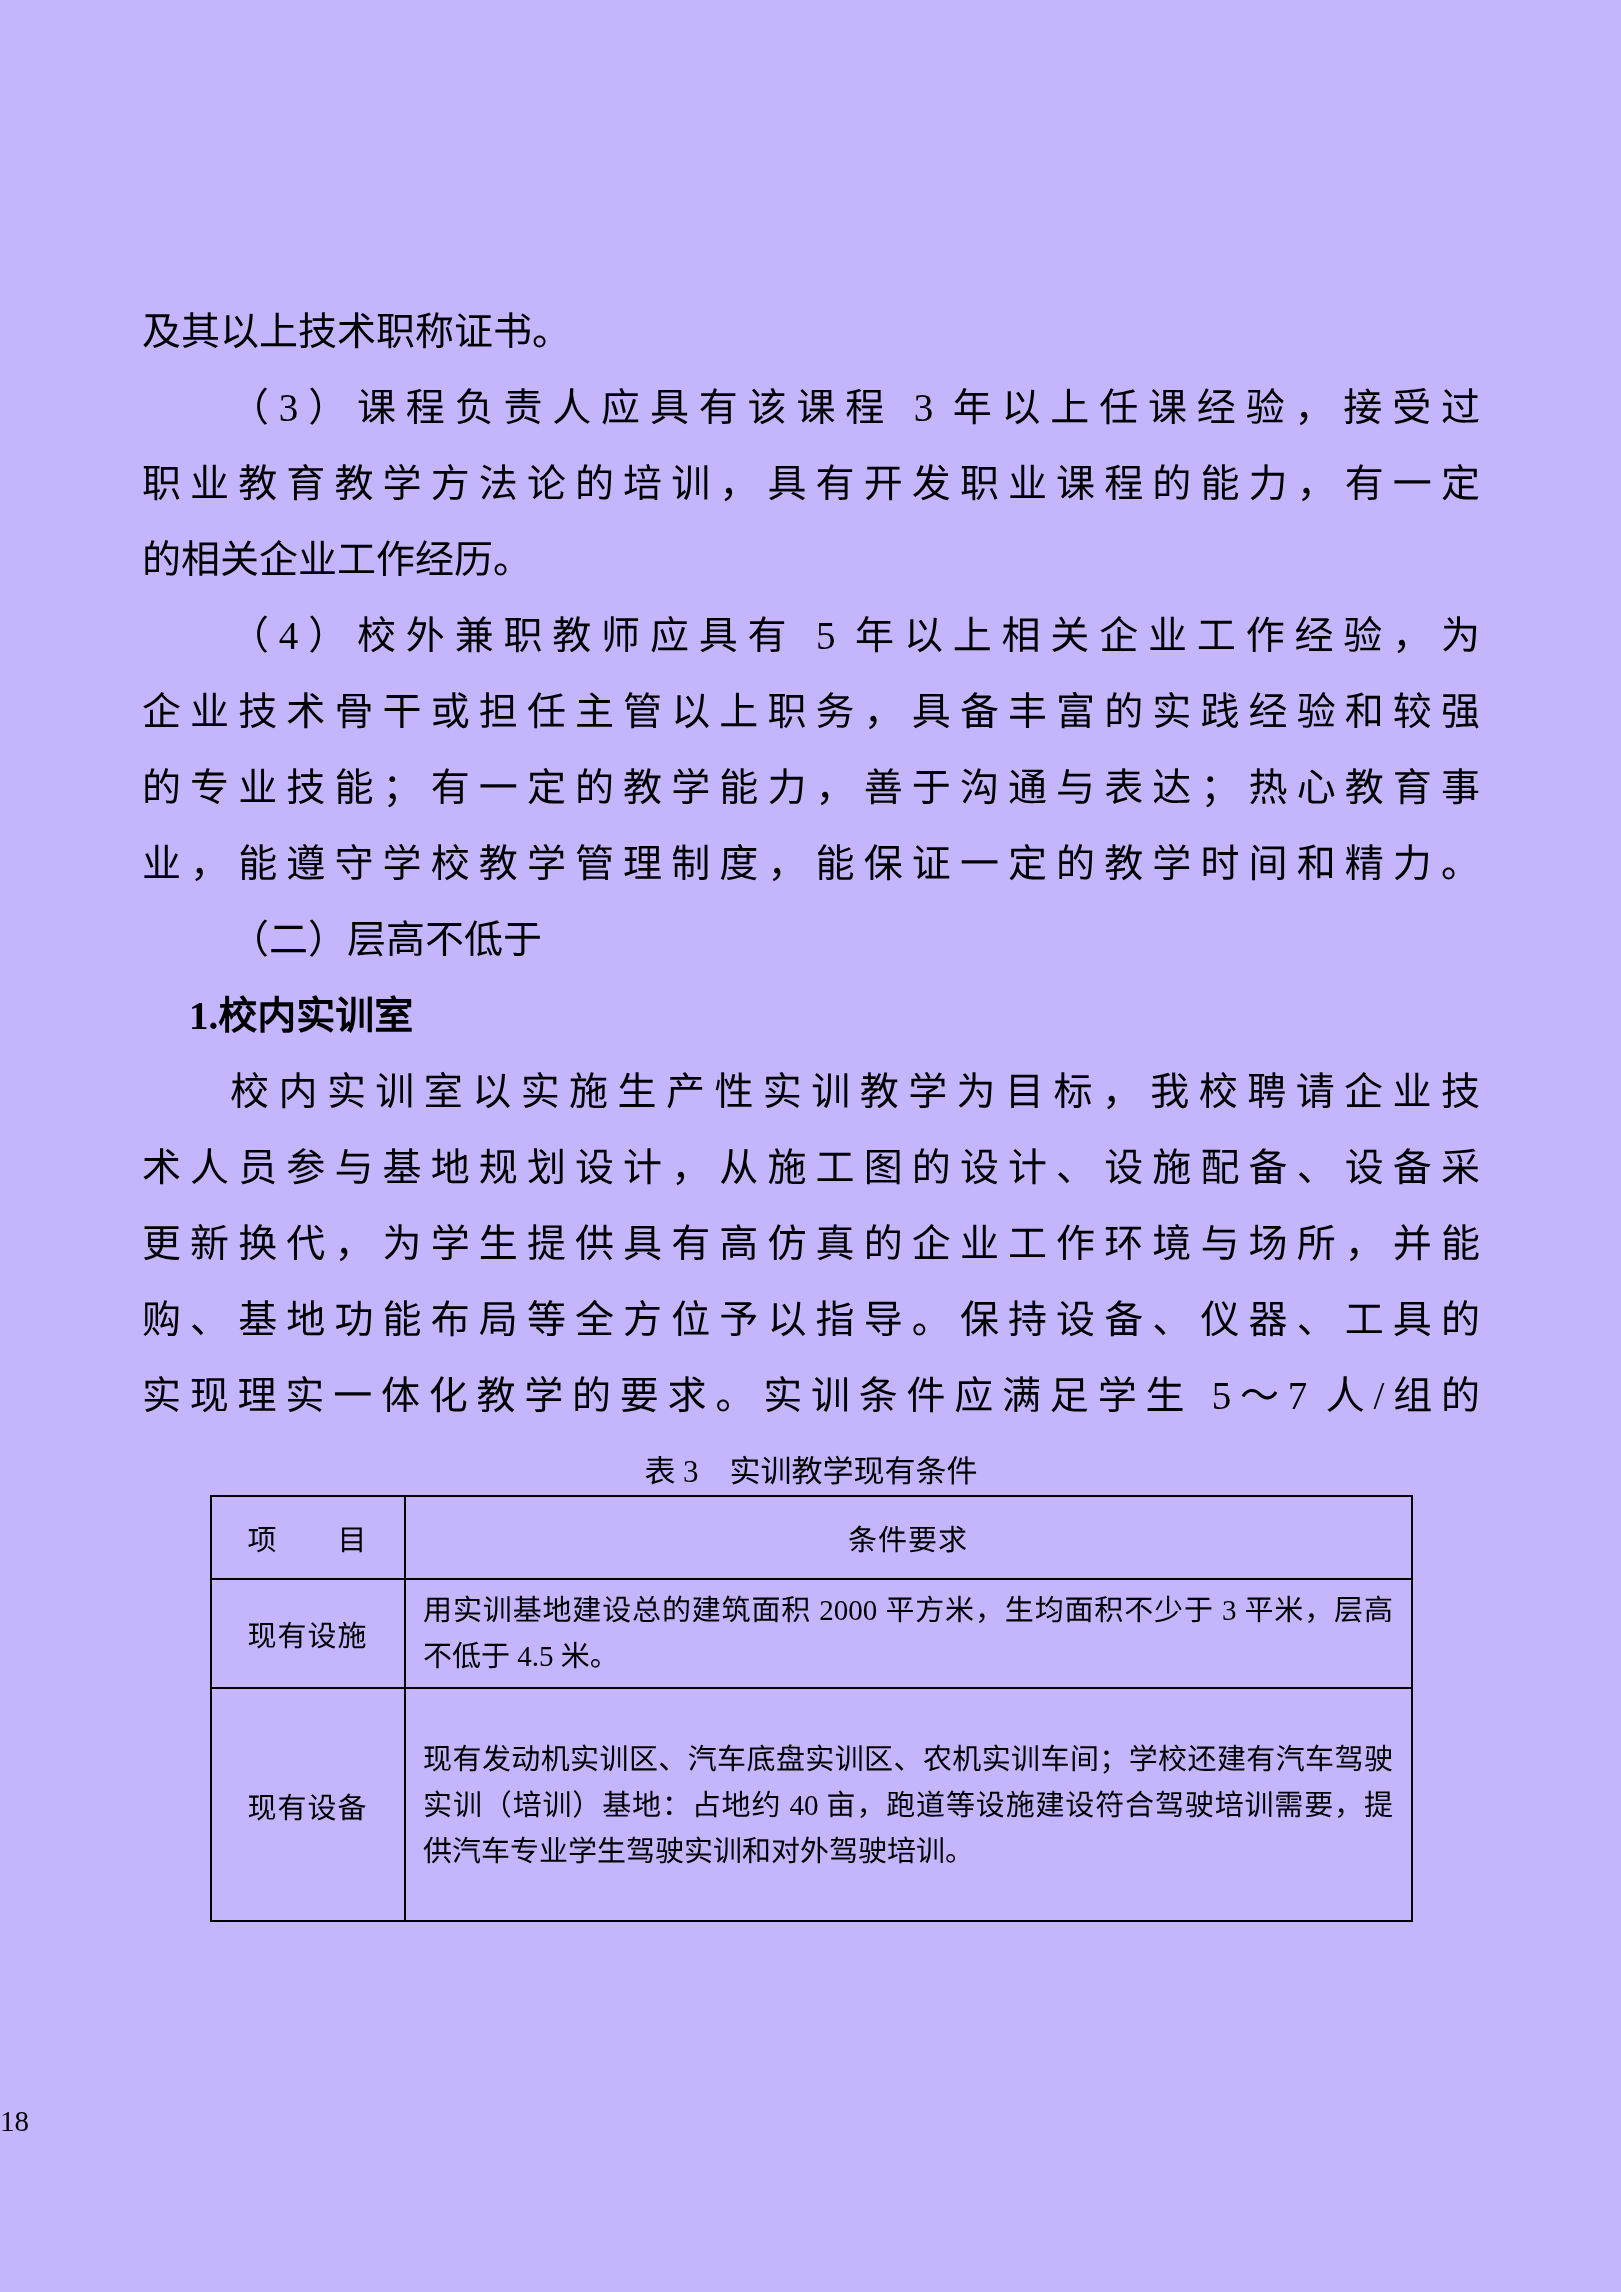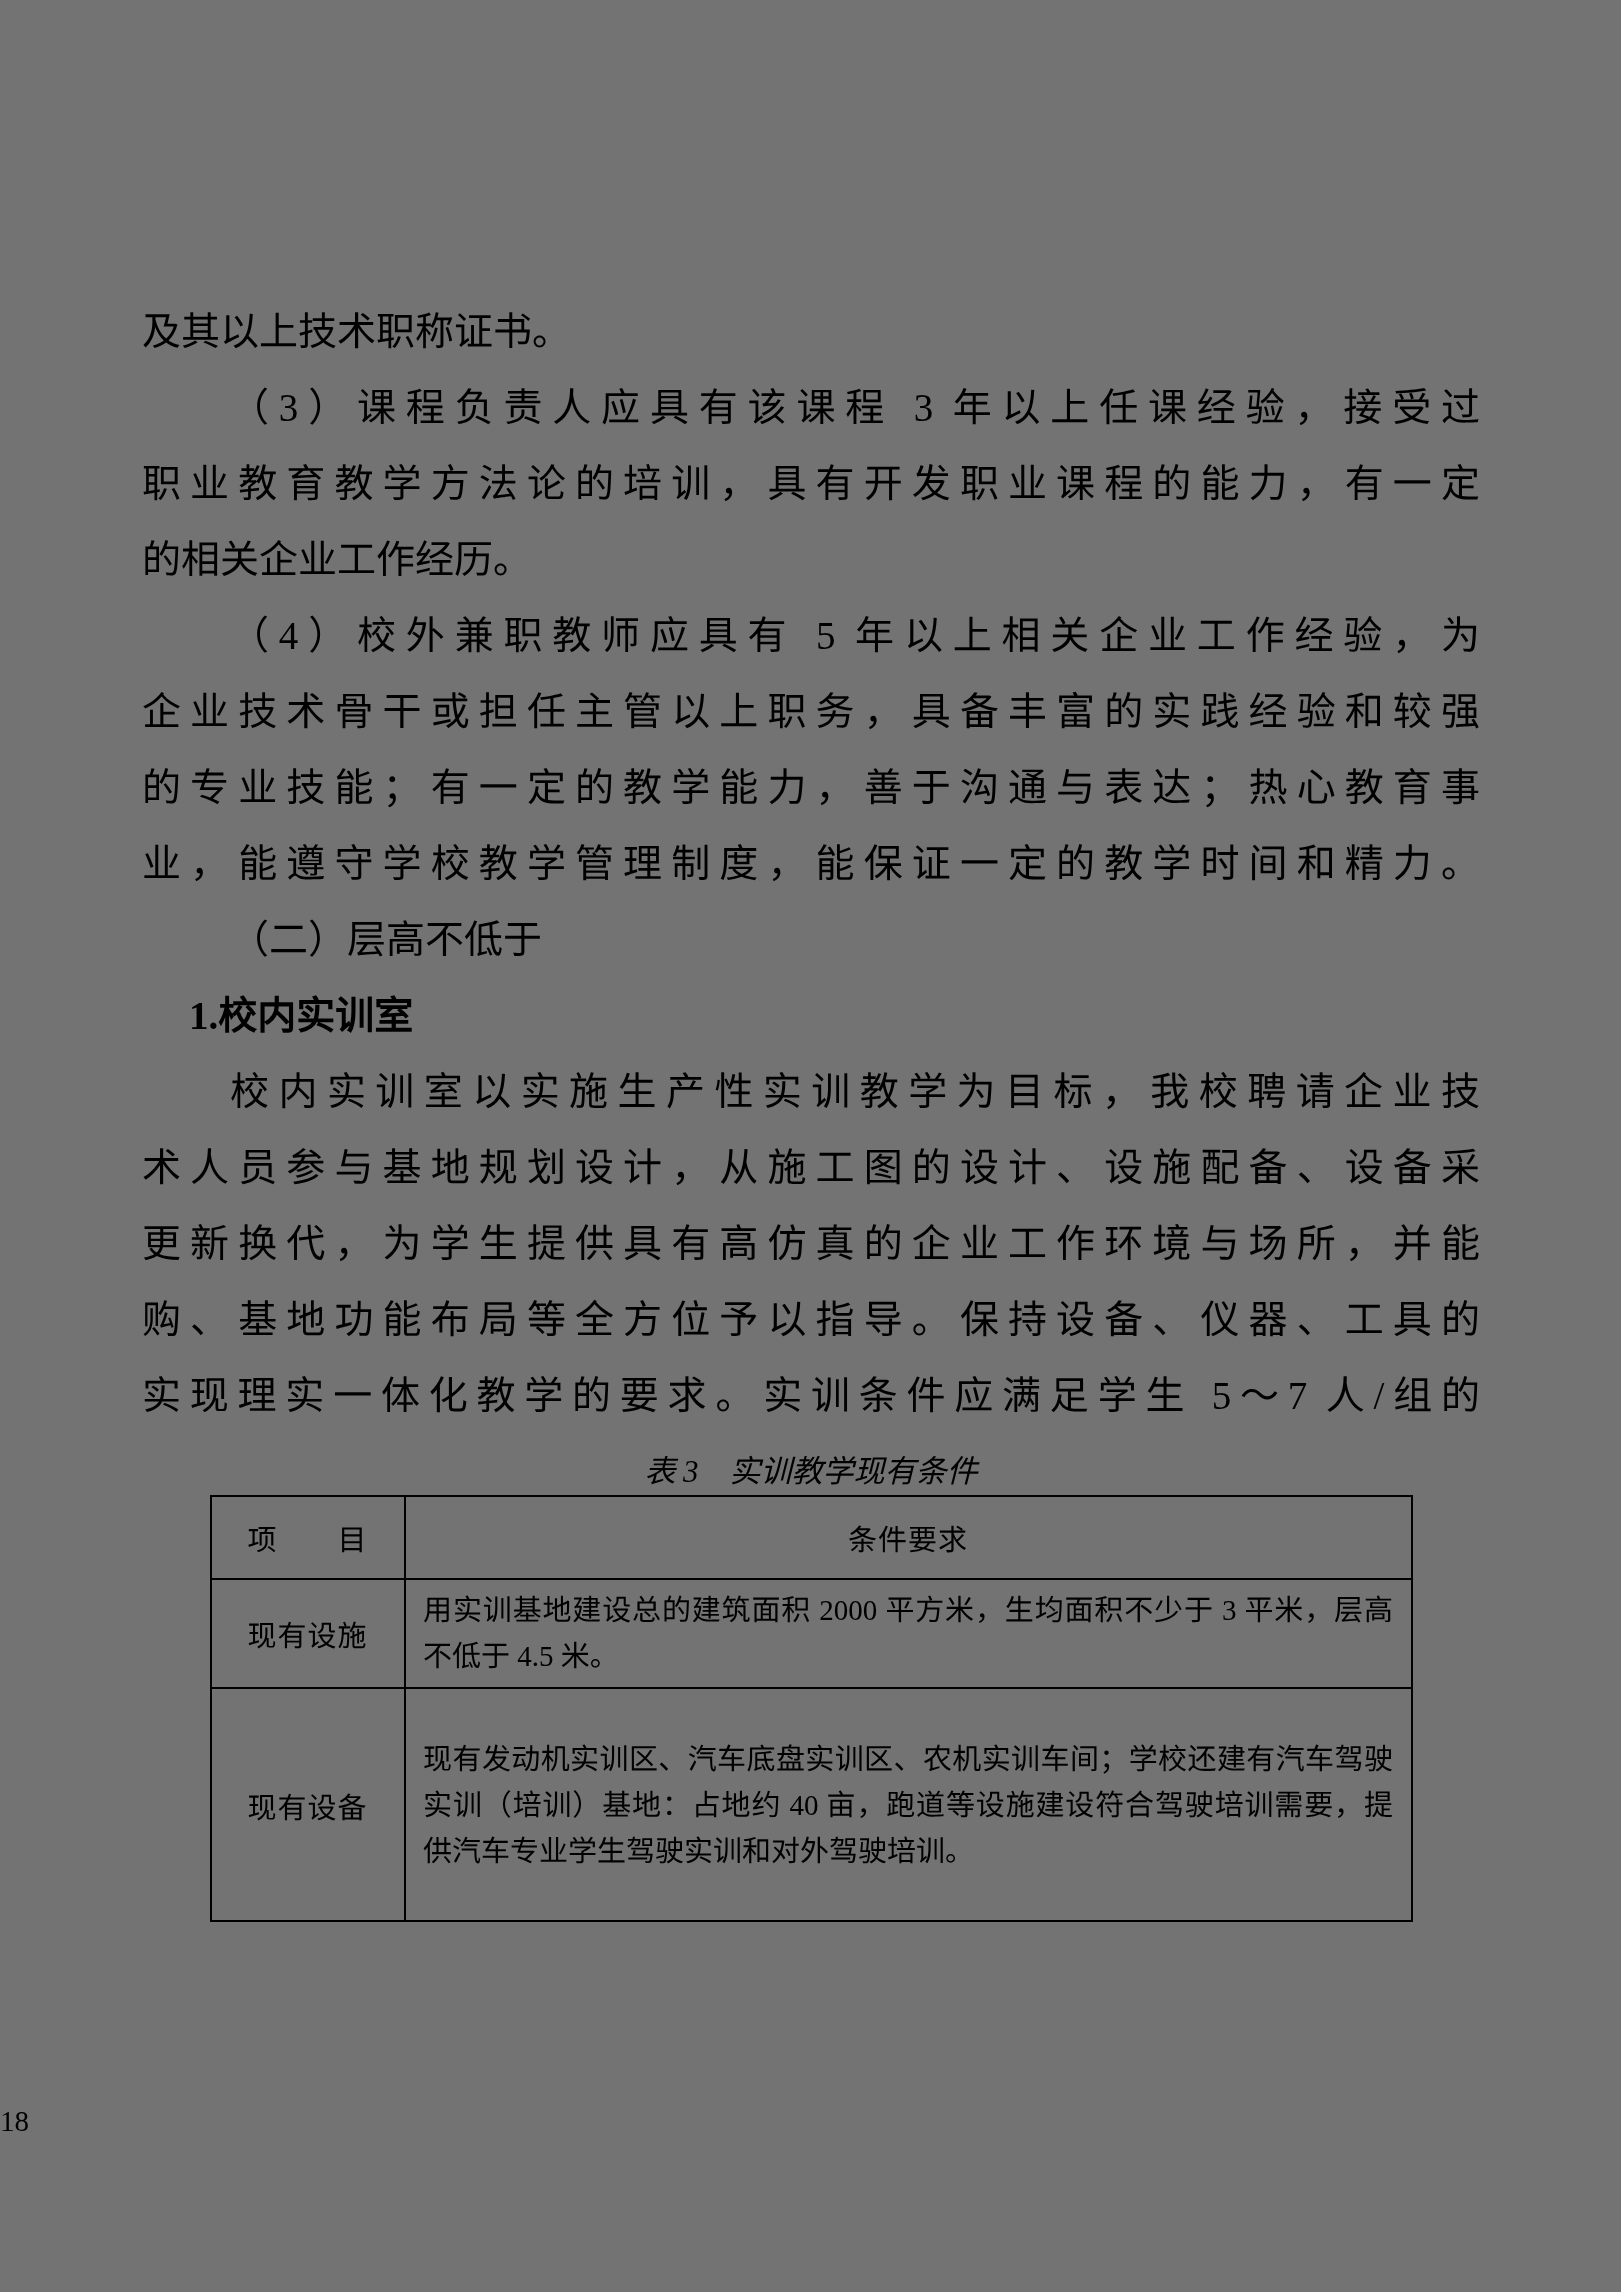--- a/index.html
+++ b/index.html
@@ -1,21 +1,21 @@
 <!DOCTYPE html>
 <html lang="zh-CN"><head>
 <meta charset="utf-8">
 <style>
   * { box-sizing: border-box; }
   html, body { margin: 0; padding: 0; background: #ffffff; }
   .page {
     position: relative;
     width: 1621px;
     height: 2293px;
-    background: #737373;
+    background: #c4b5fd;
     color: #000000;
     font-family: "Liberation Serif", "DejaVu Serif", serif;
     overflow: hidden;
   }
   .content {
     position: absolute;
     left: 142px;
     top: 294px;
     width: 1338px;
   }
@@ -33,21 +33,20 @@
   .ind   { padding-left: 88px; }
   .ind-sm{ padding-left: 47px; }
   .section-heading   { font-weight: normal; }
   .subsection-heading{ font-weight: bold; }
   .table-caption {
     margin-top: 13.7px;
     height: 47px;
     line-height: 47px;
     font-size: 31px;
     text-align: center;
-    font-style: italic;
   }
   table.t3 {
     width: 1203px;
     margin: 0 auto;
     border-collapse: collapse;
     table-layout: fixed;
   }
   table.t3 th, table.t3 td {
     border: 2px solid #000000;
     font-weight: normal;

